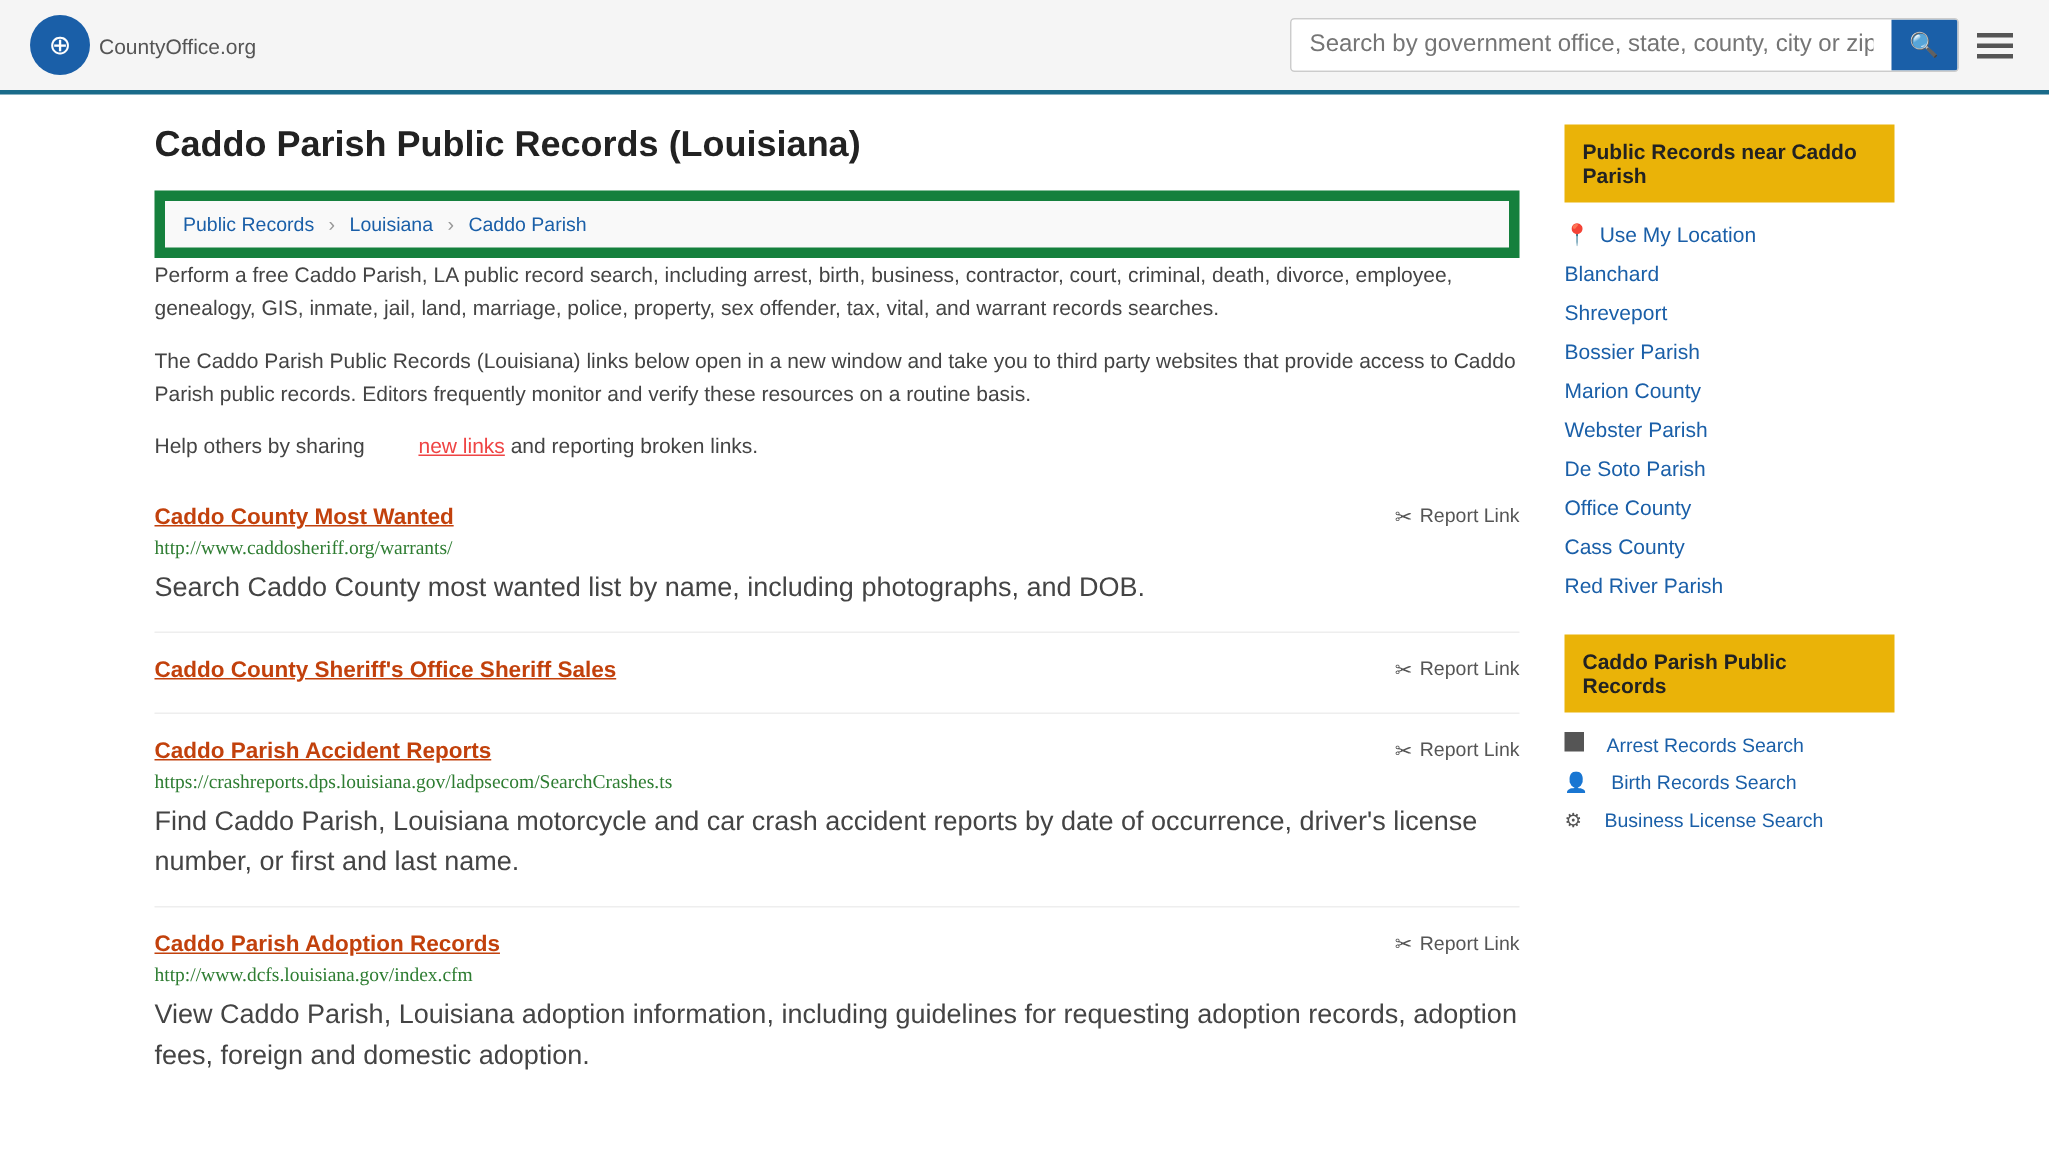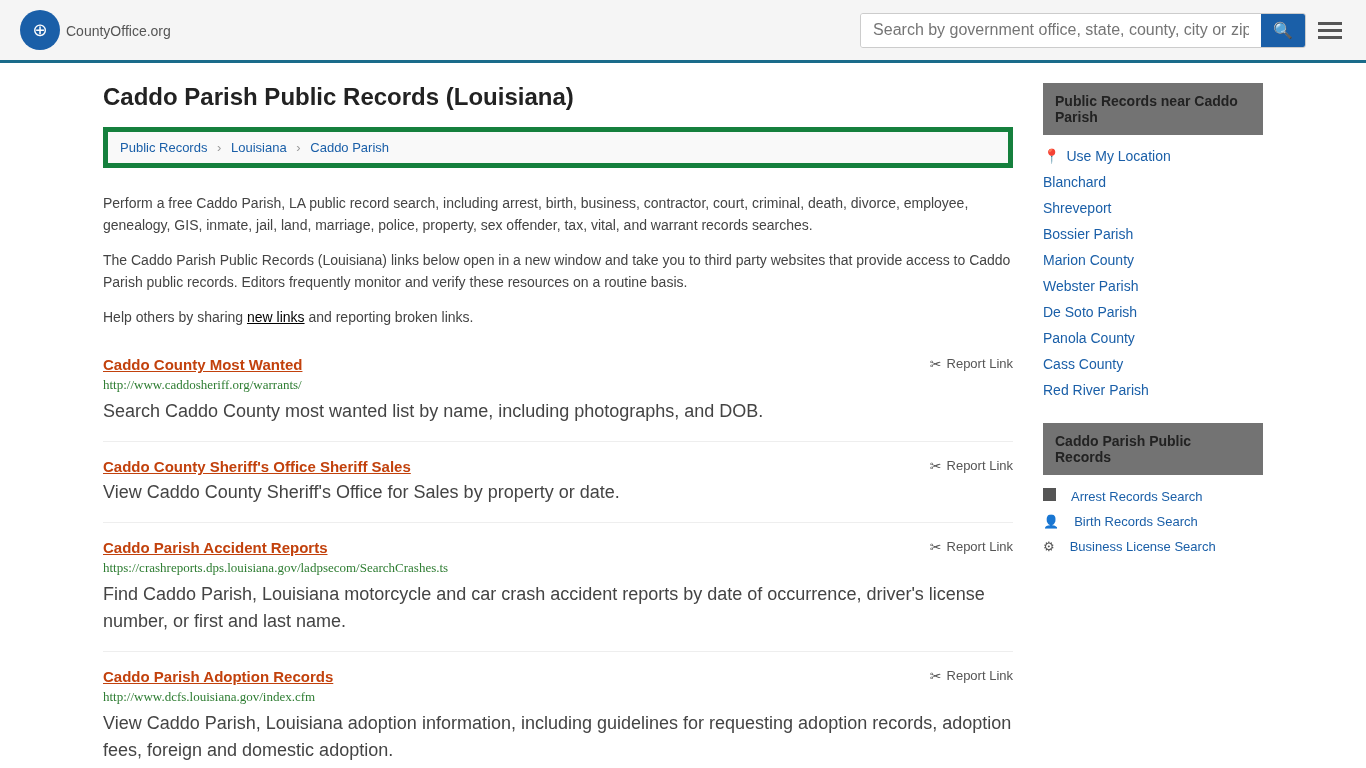--- a/index.html
+++ b/index.html
@@ -100,40 +100,41 @@
       min-width: 0;
     }
     .page-title {
       font-size: 24px;
       font-weight: bold;
       color: #222;
       margin-bottom: 16px;
     }
     .breadcrumb {
       background: #f9f9f9;
-      border: 5px solid #15803d;
+      border: 7px solid #15803d;
       padding: 8px 12px;
-      margin-bottom: 24px;
+      margin-bottom: 0;
       font-size: 13px;
       color: #555;
     }
     .breadcrumb a {
       color: #1a5fa8;
       text-decoration: none;
     }
     .breadcrumb-sep { margin: 0 6px; color: #999; }
     .desc-text {
       font-size: 14px;
       line-height: 1.6;
       color: #444;
       margin-bottom: 12px;
     }
     .desc-text a {
-      color: #000000;
+      color: #ef4444;
       text-decoration: underline;
+      margin-left: 32px;
     }
 
     
     .record-item {
       border-bottom: 1px solid #eee;
       padding: 16px 0;
     }
     .record-item:last-child { border-bottom: none; }
     .record-header {
       display: flex;
@@ -174,21 +175,21 @@
 
     
     .sidebar {
       width: 220px;
       flex-shrink: 0;
     }
     .sidebar-section {
       margin-bottom: 20px;
     }
     .sidebar-header {
-      background: #737373;
+      background: #eab308;
       padding: 10px 12px;
       font-weight: bold;
       font-size: 14px;
       color: #222;
       margin-bottom: 8px;
     }
     .sidebar-link {
       display: block;
       padding: 5px 0;
       color: #1a5fa8;
@@ -285,21 +286,20 @@
     </div>
 
     <div class="record-item">
       <div class="record-header">
         <span class="record-title">Caddo County Sheriff's Office Sheriff Sales</span>
         <span class="report-link">
           <span class="report-icon">✂</span>
           <span>Report Link</span>
         </span>
       </div>
-      <div class="record-desc">View Caddo County Sheriff's Office for Sales by property or date.</div>
     </div>
 
     <div class="record-item">
       <div class="record-header">
         <span class="record-title">Caddo Parish Accident Reports</span>
         <span class="report-link">
           <span class="report-icon">✂</span>
           <span>Report Link</span>
         </span>
       </div>
@@ -329,21 +329,21 @@
         <span class="location-pin">📍</span>
         <span>Use My Location</span>
       </div>
 
       <a class="sidebar-link" href="#">Blanchard</a>
       <a class="sidebar-link" href="#">Shreveport</a>
       <a class="sidebar-link" href="#">Bossier Parish</a>
       <a class="sidebar-link" href="#">Marion County</a>
       <a class="sidebar-link" href="#">Webster Parish</a>
       <a class="sidebar-link" href="#">De Soto Parish</a>
-      <a class="sidebar-link" href="#">Panola County</a>
+      <a class="sidebar-link" href="#">Office County</a>
       <a class="sidebar-link" href="#">Cass County</a>
       <a class="sidebar-link" href="#">Red River Parish</a>
     </div>
 
     <div class="sidebar-section">
       <div class="sidebar-header">Caddo Parish Public Records</div>
 
       <div class="sidebar-record-link">
         <span class="rec-icon">
           <span class="rec-icon-square"></span>

